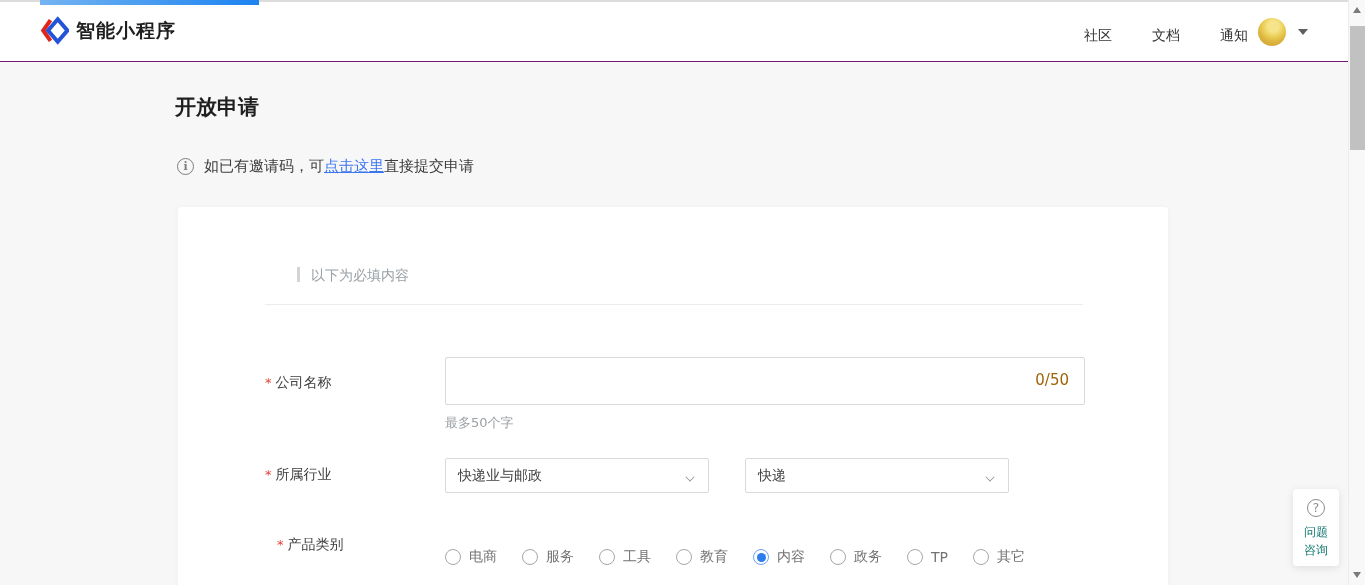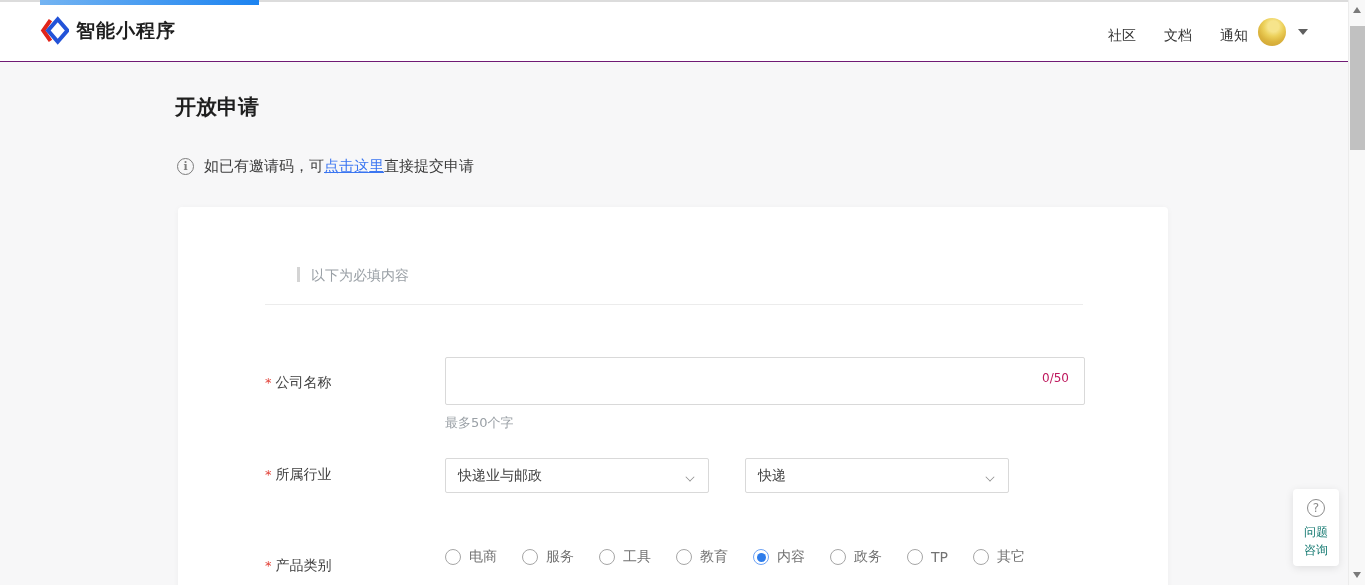--- a/index.html
+++ b/index.html
@@ -10,21 +10,21 @@
   
   .top-hairline { position:absolute; top:0; left:0; width:100%; height:2px; background:#dcdcdc; z-index:30; }
   .progress-bar { position:absolute; top:0; left:40px; width:219px; height:5px; z-index:31;
                   background:linear-gradient(90deg,#74b4f2 0%,#1c83f0 100%); }
 
   
   .header { position:absolute; top:2px; left:0; width:1348px; height:60px; background:#fff;
             border-bottom:1px solid #701a75; z-index:10; }
   .logo { position:absolute; left:40px; top:14px; display:flex; align-items:center; gap:7px; cursor:pointer; }
   .logo-text { font-size:19px; font-weight:600; color:#1f1f1f; letter-spacing:1px; }
-  .nav { position:absolute; right:100px; top:0; height:68px; display:flex; align-items:center; gap:28px; }
+  .nav { position:absolute; right:100px; top:0; height:68px; display:flex; align-items:center; gap:40px; }
   .nav-item { font-size:14px; color:#333; cursor:pointer; }
   .avatar-wrap { position:absolute; right:40px; top:0; height:60px; display:flex; align-items:center; gap:12px; }
   .avatar { width:28px; height:28px; border-radius:50%;
             background:radial-gradient(circle at 55% 30%, #f6e48b 0 22%, #ecd05a 40%, #dcb53e 62%, #c89b33 100%); }
   .caret-down { width:0; height:0; border-left:5px solid transparent; border-right:5px solid transparent;
                 border-top:6px solid #5f5f5f; cursor:pointer; }
 
   
   .page-title { position:absolute; left:175px; top:93px; font-size:21px; font-weight:600; color:#1f1f1f; }
   .notice { position:absolute; left:177px; top:157px; display:flex; align-items:center; font-size:15px; color:#3d3d3d; }
@@ -41,21 +41,21 @@
   .section-title { font-size:14px; color:#9aa0a6; }
   .divider { position:absolute; left:87px; top:97px; width:818px; height:1px; background:#ececec; }
 
   .form-label { position:absolute; left:87px; font-size:14px; color:#404040; white-space:nowrap; }
   .req { color:#e2433a; margin-right:4px; font-size:13px; }
 
   .text-input-wrap { position:absolute; left:267px; top:150px; width:640px; height:48px; }
   .text-input { width:100%; height:100%; border:1px solid #d9d9d9; border-radius:2px; outline:none;
                 padding:0 52px 0 14px; font-size:14px; color:#333; background:#fff;
                 font-family:"DejaVu Sans","Liberation Sans",sans-serif; }
-  .char-counter { position:absolute; right:16px; top:14px; font-size:12px; color:#be185d; pointer-events:none; }
+  .char-counter { position:absolute; right:16px; top:14px; font-size:15px; color:#a16207; pointer-events:none; }
   .helper { position:absolute; left:267px; top:207px; font-size:13px; color:#9aa0a6; }
 
   .select { position:absolute; top:251px; width:264px; height:35px; border:1px solid #d9d9d9; border-radius:2px;
             background:#fff; display:flex; align-items:center; padding:16px 12px; font-size:14px; color:#404040;
             cursor:pointer; }
   .select .chev { margin-left:auto; }
   .chev { width:10px; height:6px; position:relative; }
   .chev::before { content:""; position:absolute; left:0; top:0; width:7px; height:7px;
                   border-right:1.4px solid #8c8c8c; border-bottom:1.4px solid #8c8c8c;
                   transform:rotate(45deg) scale(.8); }
@@ -145,21 +145,21 @@
     </div>
     <div class="select" style="left:267px;">
       <span>快递业与邮政</span>
       <span class="chev"></span>
     </div>
     <div class="select" style="left:567px;">
       <span>快递</span>
       <span class="chev"></span>
     </div>
 
-    <div class="form-label" style="top:350px;">
+    <div class="form-label" style="top:329px;margin-left:12px;">
       <span class="req">*</span><span>产品类别</span>
     </div>
     <div class="radio-row">
       <span class="radio-item">
           <span class="radio-circle"></span>
           <span class="radio-label">电商</span>
         </span>
       <span class="radio-item">
           <span class="radio-circle"></span>
           <span class="radio-label">服务</span>

